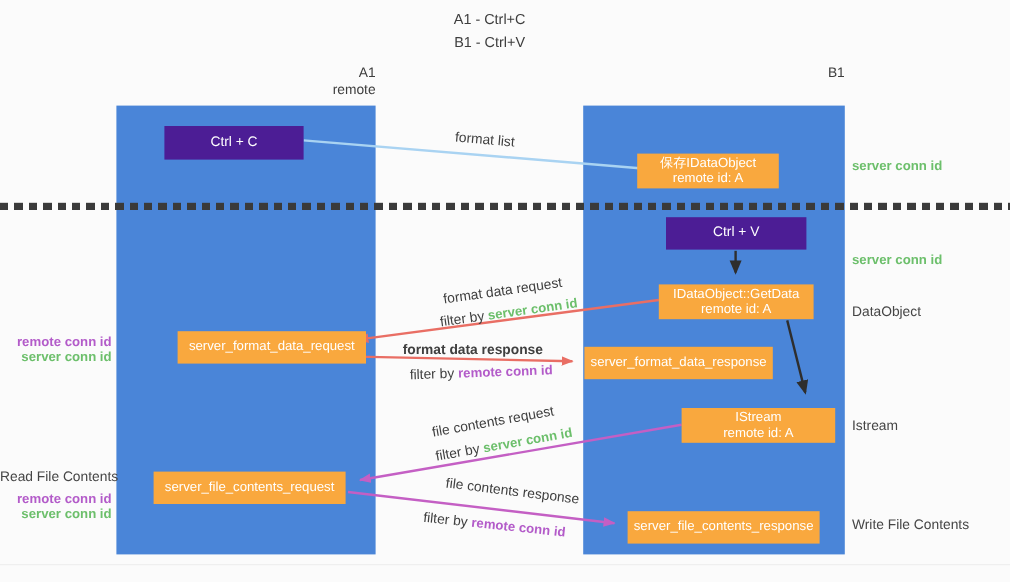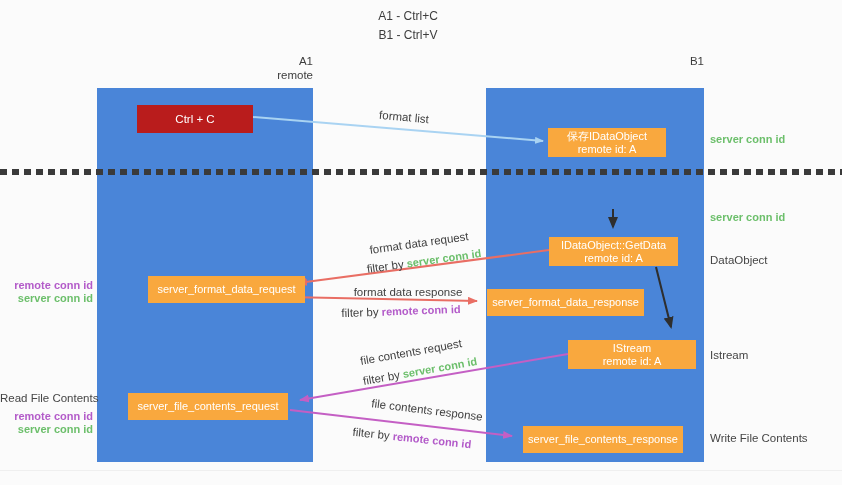--- a/index.html
+++ b/index.html
@@ -28,21 +28,21 @@
   .dotted-line {
     position:absolute; left:0; top:169px; width:842px; height:6px; z-index:5;
     background:repeating-linear-gradient(to right, #3a3a3a 0 7px, transparent 7px 12px);
   }
   .arrow-svg { position:absolute; left:0; top:0; z-index:2; pointer-events:none; }
   .node {
     position:absolute; z-index:3;
     display:flex; align-items:center; justify-content:center; flex-direction:column;
     color:#fff; text-align:center; font-size:11.5px; line-height:13px;
   }
-  .node.green  { background:#b91c1c; }
+  .node.green  { background:#4c1d95; }
   .node.orange { background:#f9a83e; }
   .node.small  { font-size:11px; }
   .arrow-label {
     position:absolute; z-index:4; white-space:nowrap;
     font-size:11.5px; color:#3f3f3f;
   }
   .side-label {
     position:absolute; z-index:4; white-space:nowrap;
     font-size:11.5px; color:#454545;
   }
@@ -101,25 +101,28 @@
     <line x1="288" y1="297" x2="477" y2="301" stroke="#e96e64" stroke-width="2" marker-end="url(#arr-salmon)"></line>
     <line x1="656" y1="267" x2="671" y2="327" stroke="#2e2e2e" stroke-width="2" marker-end="url(#arr-black)"></line>
     <line x1="568" y1="354" x2="300" y2="400" stroke="#c45fc4" stroke-width="2" marker-end="url(#arr-magenta)"></line>
     <line x1="290" y1="410" x2="512" y2="436" stroke="#c45fc4" stroke-width="2" marker-end="url(#arr-magenta)"></line>
   </svg>
 
   <div class="node green" style="left:137px; top:105px; width:116px; height:28px;">
     <div>Ctrl + C</div>
   </div>
 
-  <div class="node orange small" style="left:548px; top:128px; width:118px; height:29px;">
+  <div class="node orange small" style="left:531px; top:128px; width:118px; height:29px;">
     <div>保存IDataObject</div>
     <div>remote id: A</div>
   </div>
 
+  <div class="node green" style="left:555px; top:181px; width:117px; height:27px;">
+    <div>Ctrl + V</div>
+  </div>
 
   <div class="node orange small" style="left:549px; top:237px; width:129px; height:29px;">
     <div>IDataObject::GetData</div>
     <div>remote id: A</div>
   </div>
 
   <div class="node orange small" style="left:148px; top:276px; width:157px; height:27px;">
     <div>server_format_data_request</div>
   </div>
 
@@ -141,21 +144,21 @@
   </div>
 
   <div class="arrow-label" style="left:404px; top:117px; transform:translate(-50%,-50%) rotate(5deg);">format list</div>
 
   <div class="arrow-label" style="left:419px; top:243px; transform:translate(-50%,-50%) rotate(-8deg);">format data request</div>
 
   <div class="arrow-label" style="left:424px; top:261px; transform:translate(-50%,-50%) rotate(-8deg);">
     <span>filter by </span><span class="green-text">server conn id</span>
   </div>
 
-  <div class="arrow-label" style="left:408px; top:292px; transform:translate(-50%,-50%);">format data response</div>
+  <div class="arrow-label" style="left:394px; top:292px; transform:translate(-50%,-50%);font-weight:bold;">format data response</div>
 
   <div class="arrow-label" style="left:401px; top:311px; transform:translate(-50%,-50%) rotate(-2deg);">
     <span>filter by </span><span class="purple-text">remote conn id</span>
   </div>
 
   <div class="arrow-label" style="left:411px; top:352px; transform:translate(-50%,-50%) rotate(-10deg);">file contents request</div>
 
   <div class="arrow-label" style="left:420px; top:371px; transform:translate(-50%,-50%) rotate(-10deg);">
     <span>filter by </span><span class="green-text">server conn id</span>
   </div>

